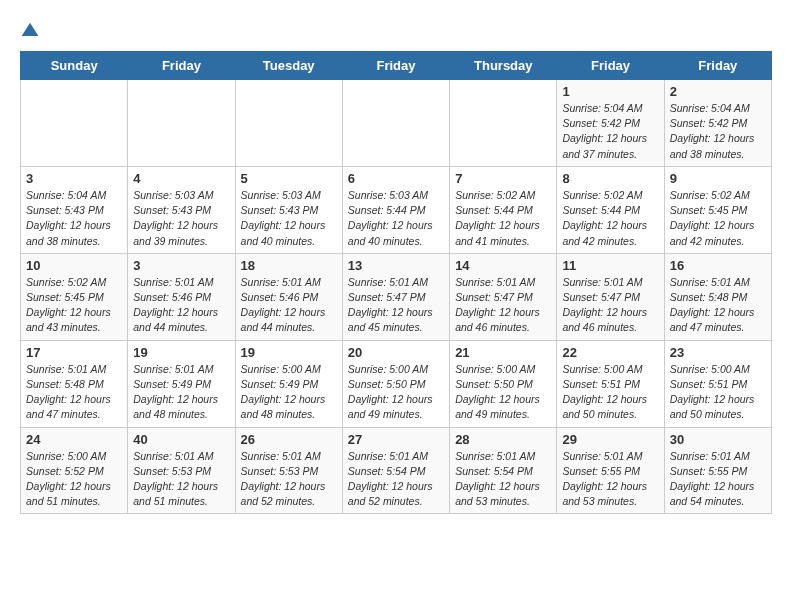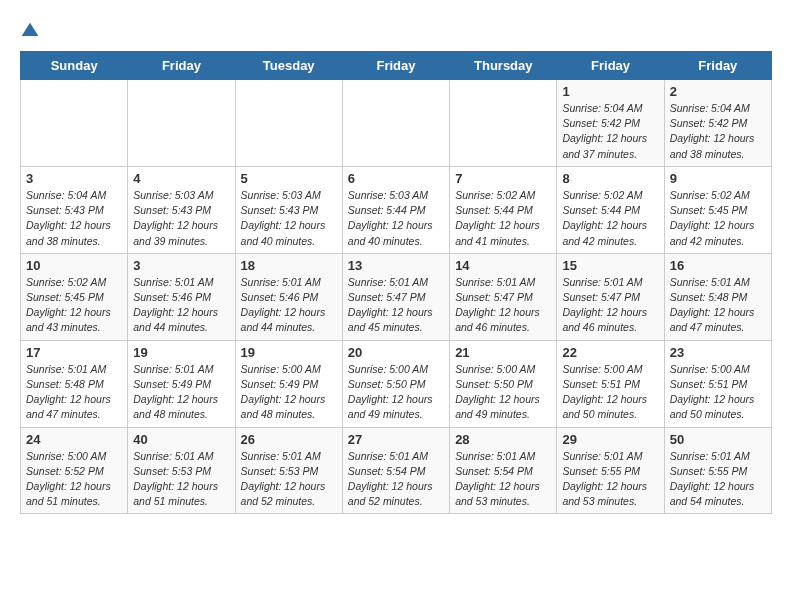--- a/index.html
+++ b/index.html
@@ -223,21 +223,21 @@
 and 45 minutes.</div>
         </td>
         <td>
           <span class="day-num">14</span>
           <div class="day-info" style="white-space: pre-line;">Sunrise: 5:01 AM
 Sunset: 5:47 PM
 Daylight: 12 hours
 and 46 minutes.</div>
         </td>
         <td>
-          <span class="day-num">15</span>
+          <span class="day-num">11</span>
           <div class="day-info" style="white-space: pre-line;">Sunrise: 5:01 AM
 Sunset: 5:47 PM
 Daylight: 12 hours
 and 46 minutes.</div>
         </td>
         <td>
           <span class="day-num">16</span>
           <div class="day-info" style="white-space: pre-line;">Sunrise: 5:01 AM
 Sunset: 5:48 PM
 Daylight: 12 hours
@@ -332,21 +332,21 @@
 and 53 minutes.</div>
         </td>
         <td>
           <span class="day-num">29</span>
           <div class="day-info" style="white-space: pre-line;">Sunrise: 5:01 AM
 Sunset: 5:55 PM
 Daylight: 12 hours
 and 53 minutes.</div>
         </td>
         <td>
-          <span class="day-num">50</span>
+          <span class="day-num">30</span>
           <div class="day-info" style="white-space: pre-line;">Sunrise: 5:01 AM
 Sunset: 5:55 PM
 Daylight: 12 hours
 and 54 minutes.</div>
         </td>
       </tr>
     </tbody>
 </table>
 
 </body></html>

